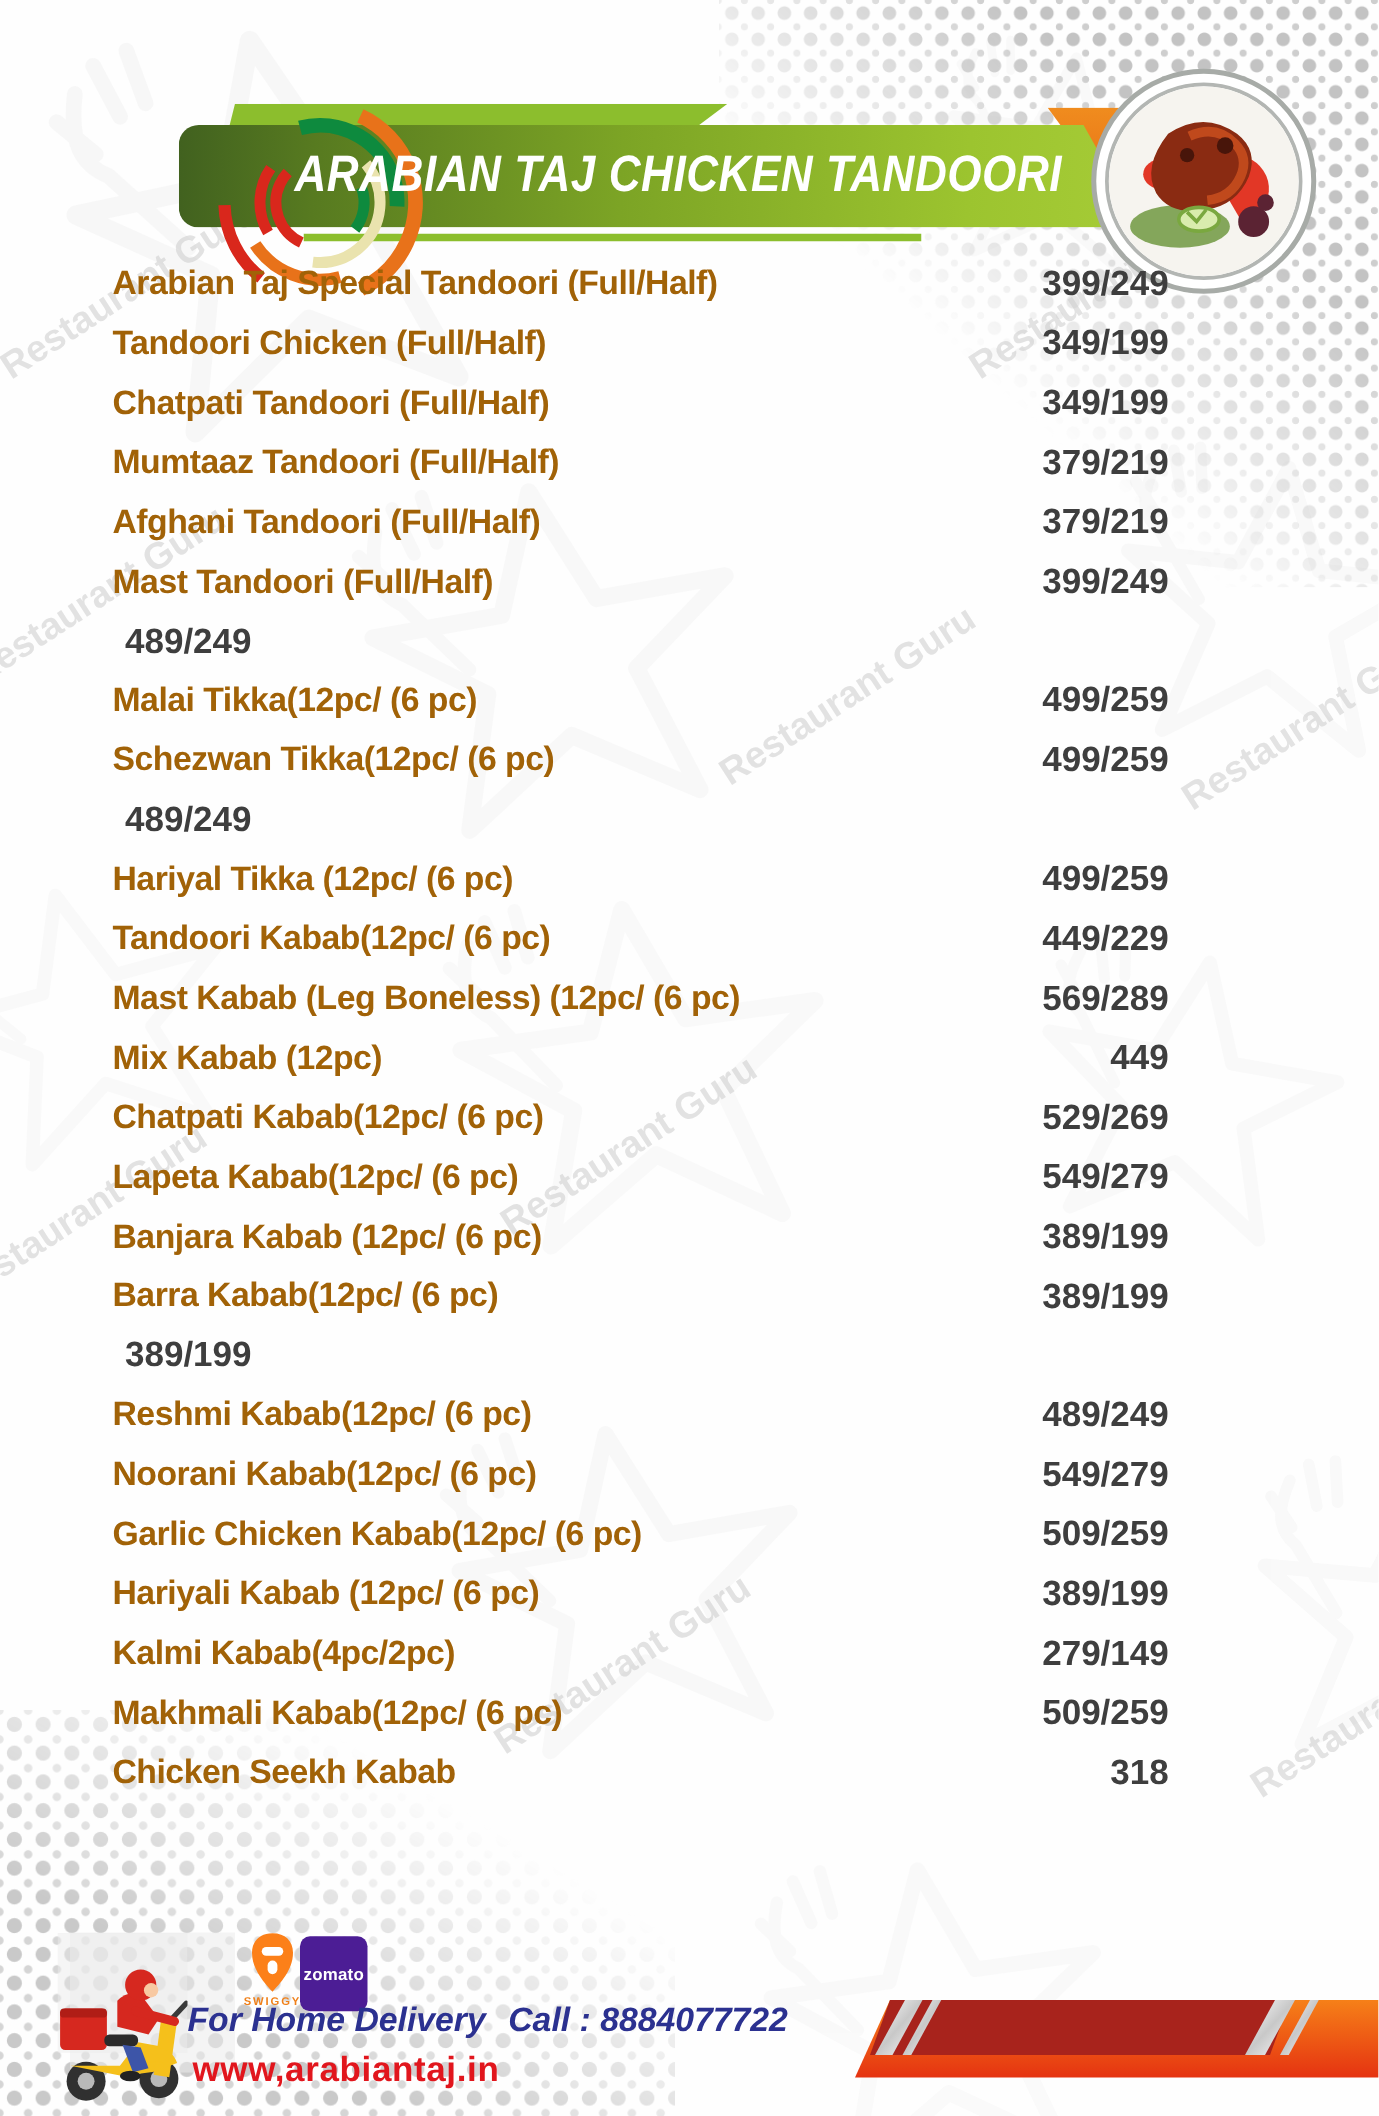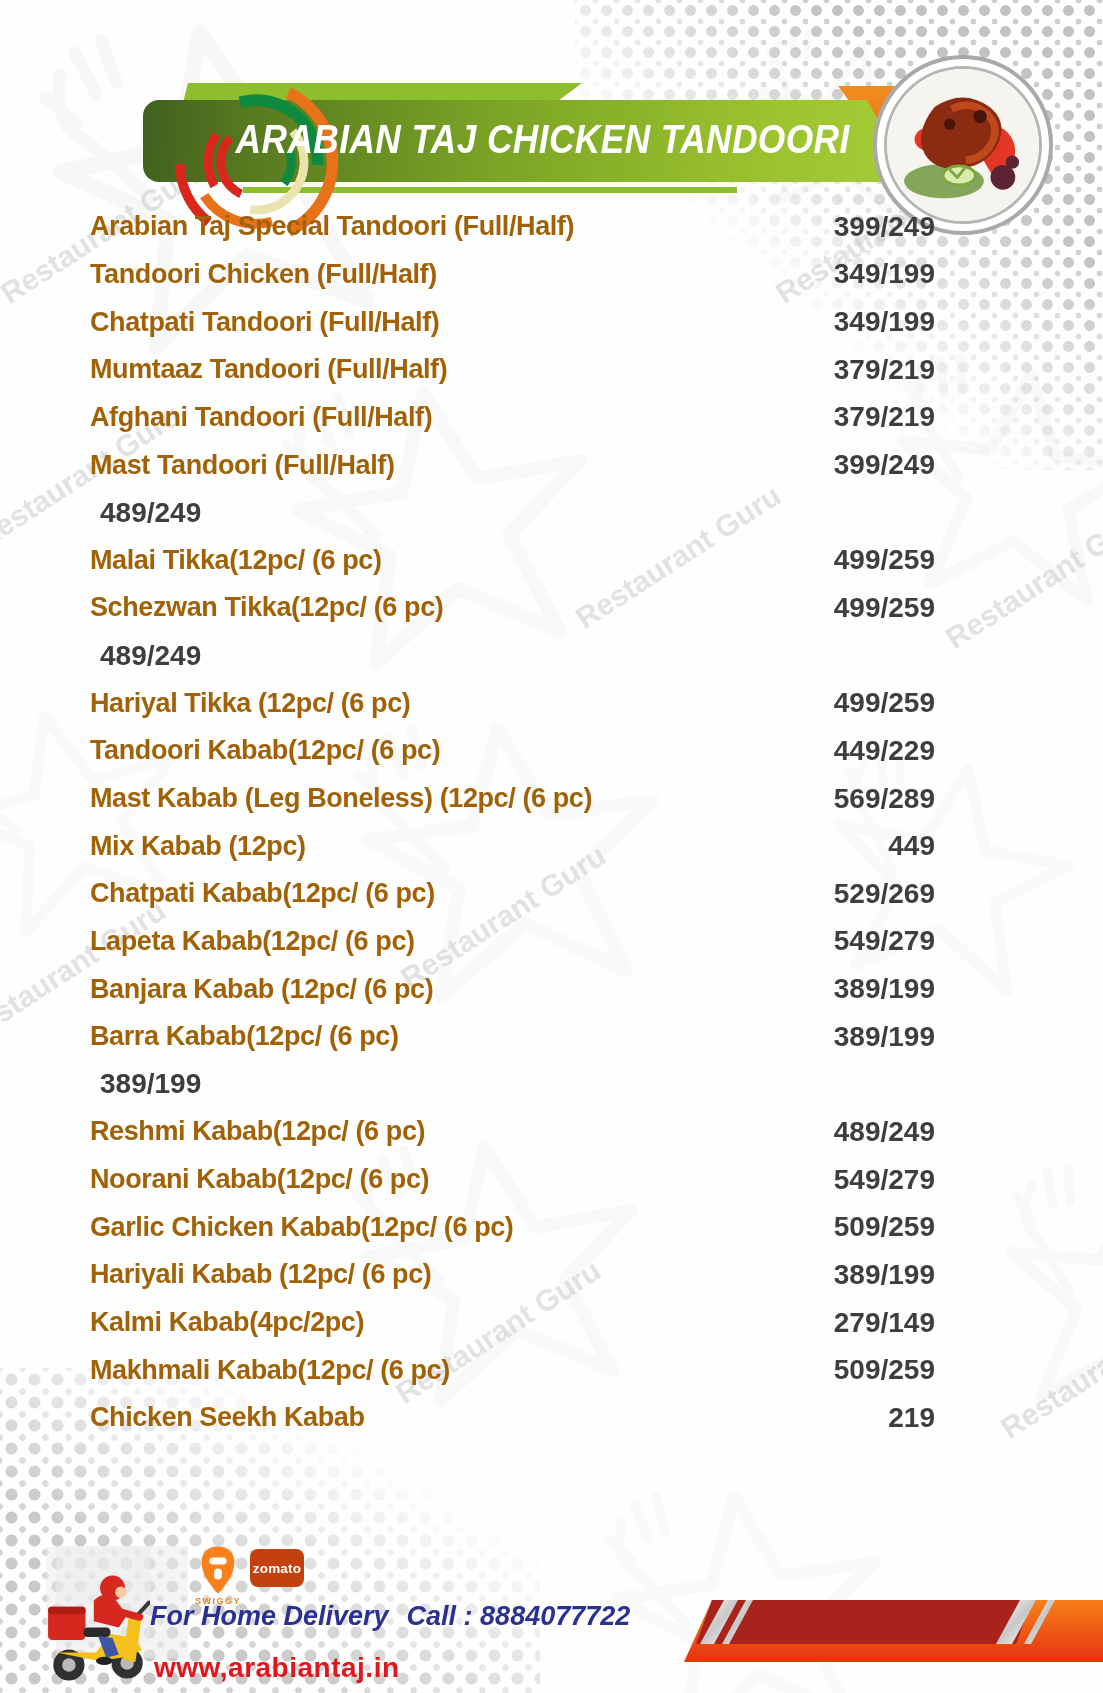--- a/index.html
+++ b/index.html
@@ -61,29 +61,29 @@
   .iname{font-weight:bold;font-size:27px;letter-spacing:-0.4px;color:#a16207;white-space:nowrap;}
   .iprice{font-weight:bold;font-size:28px;color:#3e3e3e;white-space:nowrap;margin-left:10px;}
 
   
   .rider-bg{position:absolute;left:56px;top:1546px;width:132px;height:112px;z-index:2;
     background:#ebebeb;opacity:.55;}
   .rider{position:absolute;left:46px;top:1540px;width:104px;height:146px;z-index:3;}
   .swiggy{position:absolute;left:188px;top:1545px;width:60px;height:62px;z-index:3;text-align:center;}
   .swiggy svg{display:block;width:42px;height:50px;margin:0 auto;}
   .swiggy-label{font-size:9px;font-weight:bold;color:#f08019;letter-spacing:1.5px;margin-top:1px;}
-  .zomato{position:absolute;left:250px;top:1549px;width:54px;height:38px;z-index:3;
-    background:#c2410c;border-radius:8px;display:flex;align-items:center;justify-content:center;}
+  .zomato{position:absolute;left:240px;top:1549px;width:54px;height:60px;z-index:3;
+    background:#4c1d95;border-radius:8px;display:flex;align-items:center;justify-content:center;}
   .zomato-label{color:#ffffff;font-weight:bold;font-size:13.5px;letter-spacing:0.2px;}
   .delivery-line{position:absolute;left:150px;top:1601px;z-index:4;white-space:nowrap;
     font-family:Liberation Sans, sans-serif;font-weight:bold;font-style:italic;
     font-size:27px;color:#2b3190;letter-spacing:0px;}
   .delivery-line .gap{display:inline-block;width:18px;}
   .website{position:absolute;left:154px;top:1640px;z-index:4;white-space:nowrap;
-    font-weight:bold;font-size:28px;color:#e1161d;letter-spacing:0.5px;margin-top:12px;}
+    font-weight:bold;font-size:28px;color:#e1161d;letter-spacing:0.5px;}
   .ribbon{position:absolute;left:640px;top:1592px;width:463px;height:78px;z-index:3;}
 </style>
 </head>
 <body>
 
 <div class="page">
 
   <svg width="0" height="0" style="position:absolute">
     <defs>
       <g id="rgstar">
@@ -300,21 +300,21 @@
         <span class="iprice">279/149</span>
       </div>
 
       <div class="row">
         <span class="iname">Makhmali Kabab(12pc/ (6 pc)</span>
         <span class="iprice">509/259</span>
       </div>
 
       <div class="row">
         <span class="iname">Chicken Seekh Kabab</span>
-        <span class="iprice">219</span>
+        <span class="iprice">318</span>
       </div>
     </div>
 
   <div class="rider-bg"></div>
   <svg class="rider" viewBox="0 0 100 140">
     <rect x="0" y="6" width="100" height="92" fill="#ececec" opacity="0.5"></rect>
     <circle cx="22" cy="120" r="15" fill="#303030"></circle>
       <circle cx="22" cy="120" r="6.5" fill="#b9b9b9"></circle>
     <circle cx="78" cy="118" r="15" fill="#303030"></circle>
       <circle cx="78" cy="118" r="6.5" fill="#b9b9b9"></circle>

